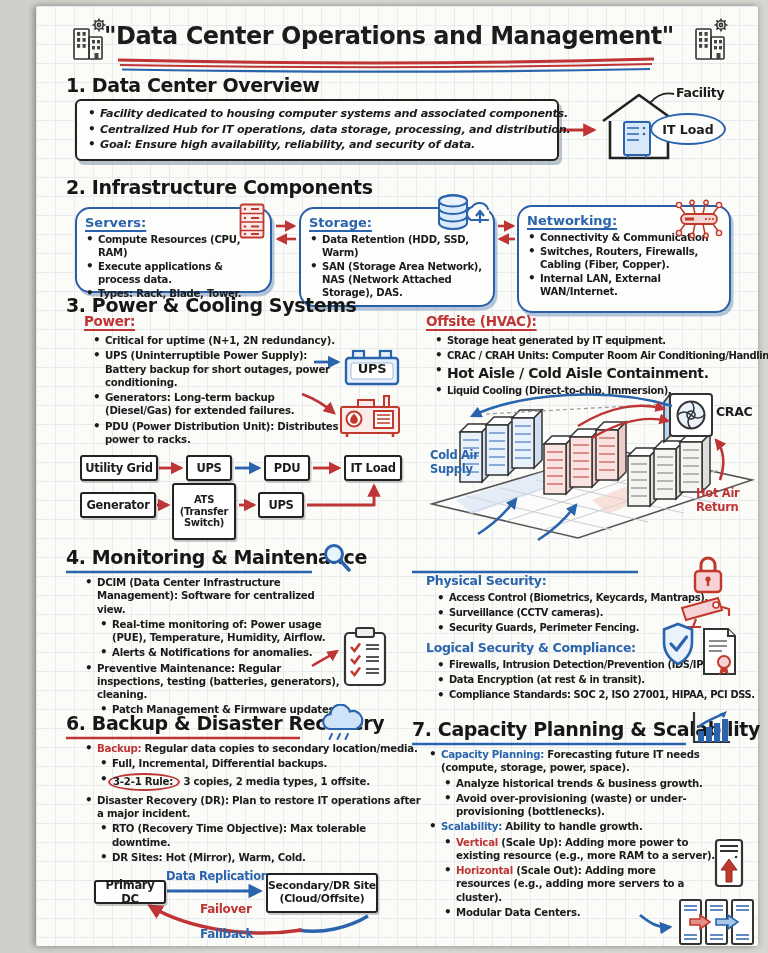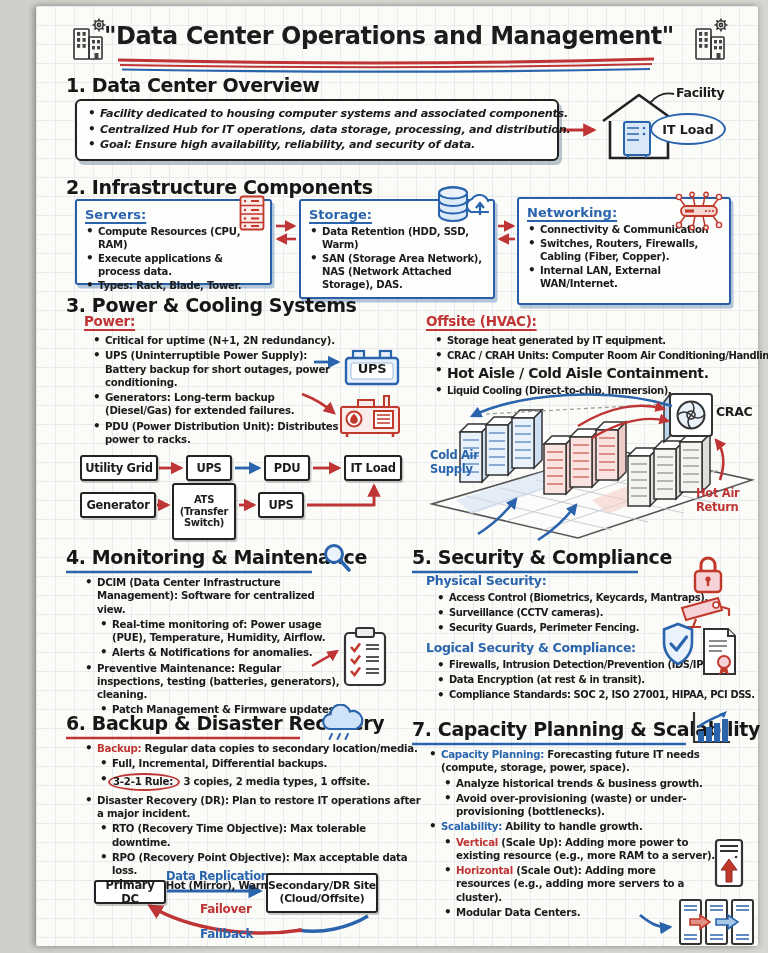--- a/index.html
+++ b/index.html
@@ -18,22 +18,22 @@
          font-size:24px;font-weight:bold;letter-spacing:-.5px;white-space:nowrap;}
   .sub{position:absolute;font-weight:bold;font-size:13.5px;letter-spacing:-.3px;white-space:nowrap;}
   .blue{color:#2a64ad}.red{color:#bf3434}
   .su{text-decoration:underline;text-decoration-thickness:2.2px;text-underline-offset:3px;}
   .list{position:absolute;}
   .li{position:relative;padding-left:13px;font-size:10.2px;font-weight:bold;line-height:1.3;
       margin-bottom:2px;letter-spacing:-.25px;color:#1b1b1b;}
   .li::before{content:"\2022";position:absolute;left:1px;top:-1px;font-size:12px;}
   .i2{margin-left:15px;}
   .nw{white-space:nowrap;}
-  .box{position:absolute;border:2.5px solid #2a5fa8;border-radius:3px;background:#fdfdfc;
-       box-shadow:2.5px 3.5px 0 rgba(90,130,180,.45);padding:6px 8px 4px 8px;box-sizing:border-box;}
+  .box{position:absolute;border:2.5px solid #2a5fa8;border-radius:15px;background:#fdfdfc;
+       box-shadow:2.5px 3.5px 0 rgba(90,130,180,.45);padding:6px 8px 4px 8px;box-sizing:border-box;margin-top:8px;}
   .box .bt{font-size:13px;font-weight:bold;color:#2a64ad;text-decoration:underline;
            text-decoration-thickness:2px;text-underline-offset:3px;margin-bottom:3px;}
   .box .li{font-size:10.1px;margin-bottom:1px;}
   .obox{position:absolute;left:75px;top:99px;width:484px;height:62px;border:2.2px solid #222;
         border-radius:6px;background:#fdfdfc;box-shadow:3px 4px 0 rgba(120,140,160,.5);
         padding:6px 10px;box-sizing:border-box;}
   .obox .li{font-style:italic;font-size:11.2px;margin-bottom:1px;white-space:nowrap;}
   .fbox{position:absolute;border:2px solid #222;background:#fff;font-weight:bold;font-size:11.5px;
         display:flex;flex-direction:column;align-items:center;justify-content:center;text-align:center;
         border-radius:3px;box-shadow:1.5px 2px 0 rgba(0,0,0,.2);letter-spacing:-.3px;box-sizing:border-box;}
@@ -411,21 +411,20 @@
       <rect x="14" y="2" width="18" height="9" rx="2" fill="#eee" stroke="#333" stroke-width="2"></rect>
       <g stroke="#c0392b" stroke-width="2.6" fill="none">
         <path d="M9 21l3.5 4 5.5-7.5M9 33l3.5 4 5.5-7.5M9 45l3.5 4 5.5-7.5"></path>
       </g>
       <g stroke="#555" stroke-width="1.8">
         <path d="M24 19h13M24 23h13M24 31h13M24 35h13M24 43h13M24 47h13"></path>
       </g>
     </svg>
   </div>
 
-  <div class="hd" style="left:412px;top:546px">5. Security &amp; Compliance</div>
   <div class="sub blue" style="left:426px;top:573px;font-size:12.5px">Physical Security:</div>
   <div class="list" style="left:436px;top:592px;width:260px">
     <div class="li nw" style="font-size:9.9px;letter-spacing:-.35px">Access Control (Biometrics, Keycards, Mantraps).</div>
     <div class="li nw" style="font-size:9.9px;letter-spacing:-.35px">Surveillance (CCTV cameras).</div>
     <div class="li nw" style="font-size:9.9px;letter-spacing:-.35px">Security Guards, Perimeter Fencing.</div>
   </div>
   <div class="sub blue" style="left:426px;top:640px;font-size:12.5px">Logical Security &amp; Compliance:</div>
   <div class="list" style="left:436px;top:659px;width:300px">
     <div class="li nw" style="font-size:9.9px;letter-spacing:-.35px">Firewalls, Intrusion Detection/Prevention (IDS/IPS).</div>
     <div class="li nw" style="font-size:9.9px;letter-spacing:-.35px">Data Encryption (at rest &amp; in transit).</div>
@@ -473,21 +472,20 @@
   <div class="list" style="left:84px;top:742px;width:338px">
     <div class="li nw">
       <span class="red">Backup:</span><span> Regular data copies to secondary location/media.</span>
     </div>
     <div class="li i2">Full, Incremental, Differential backups.</div>
     <div class="li i2" style="margin-bottom:3px">
       <span class="circled">3-2-1 Rule:</span><span> 3 copies, 2 media types, 1 offsite.</span>
     </div>
     <div class="li">Disaster Recovery (DR): Plan to restore IT operations after a major incident.</div>
     <div class="li i2">RTO (Recovery Time Objective): Max tolerable downtime.</div>
-    <div class="li i2">RPO (Recovery Point Objective): Max acceptable data loss.</div>
     <div class="li i2">DR Sites: Hot (Mirror), Warm, Cold.</div>
   </div>
   <div class="fbox" style="left:94px;top:880px;width:72px;height:24px">
       <span>Primary DC</span>
     </div>
   <div class="lab blue" style="left:166px;top:869px;width:96px;text-align:center;font-size:11.5px">Data Replication</div>
   <div class="fbox" style="left:266px;top:873px;width:112px;height:40px;font-size:10.8px;line-height:1.2">
     <span>Secondary/DR Site</span>
       <span>(Cloud/Offsite)</span>
   </div>

